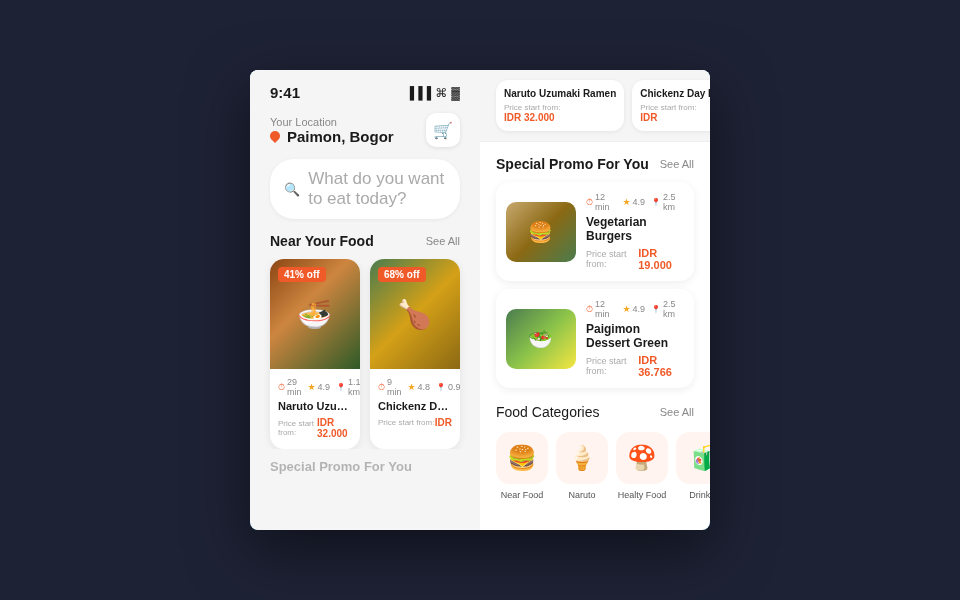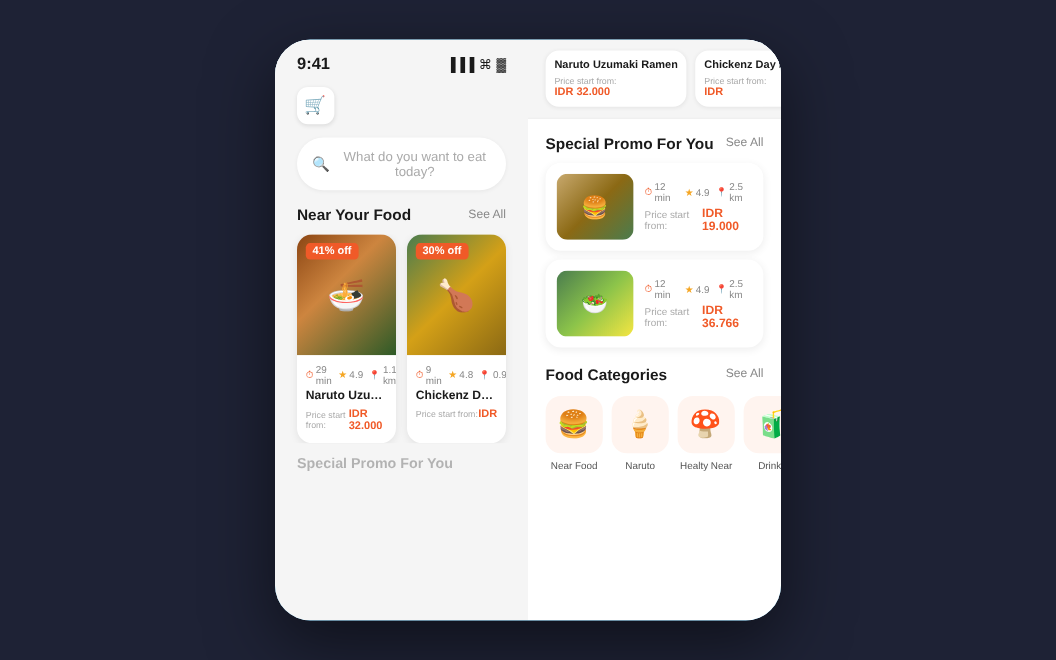--- a/index.html
+++ b/index.html
@@ -8,23 +8,23 @@
       height: 600px;
       background: #1e2235;
       display: flex;
       align-items: center;
       justify-content: center;
       font-family: -apple-system, BlinkMacSystemFont, 'Segoe UI', sans-serif;
       overflow: hidden;
     }
     .phone-container {
       width: 460px;
-      height: 528px;
-      background: #7dd3fc;
-      border-radius: 32px;
+      height: 460px;
+      background: #0369a1;
+      border-radius: 8px;
       overflow: hidden;
       display: flex;
       box-shadow: 0 20px 60px rgba(0,0,0,0.5);
       position: relative;
     }
     
     .left-panel {
       width: 50%;
       height: 100%;
       background: #f5f5f5;
@@ -88,23 +88,22 @@
       margin: 0 20px 14px;
       background: white;
       border-radius: 24px;
       padding: 10px 14px;
       display: flex;
       align-items: center;
       gap: 8px;
       box-shadow: 0 1px 4px rgba(0,0,0,0.06);
     }
     .search-placeholder {
-      font-size: 12px;
+      font-size: 17px;
       color: #aaa;
-      text-align: center;
     }
     .section-header {
       display: flex;
       justify-content: space-between;
       align-items: center;
       padding: 0 20px 10px;
     }
     .section-title {
       font-size: 14px;
       font-weight: 700;
@@ -330,21 +329,21 @@
       padding: 0 16px 12px;
     }
     .categories-header {
       display: flex;
       justify-content: space-between;
       align-items: center;
       margin-bottom: 12px;
     }
     .categories-title {
       font-size: 14px;
-      font-weight: 700;
+      font-weight: 400;
       color: #1a1a1a;
     }
     .categories-see-all {
       font-size: 11px;
       color: #888;
     }
     .categories-row {
       display: flex;
       gap: 8px;
       justify-content: space-between;
@@ -383,20 +382,27 @@
       <span class="status-time">9:41</span>
       <div class="status-icons">
         <span>▐▐▐</span>
         <span>⌘</span>
         <span>▓</span>
       </div>
     </div>
 
     <div class="header">
       <div class="location-row">
+        <div>
+          <div class="location-label">Your Location</div>
+          <div class="location-name">
+            <span style="display:inline-block;width:10px;height:10px;background:#f05a28;border-radius:50% 50% 50% 0;transform:rotate(-45deg);margin-right:3px;flex-shrink:0;"></span>
+            <span>Paimon, Bogor</span>
+          </div>
+        </div>
         <div class="cart-btn">
           <span style="font-size:16px;">🛒</span>
         </div>
       </div>
     </div>
 
     <div class="search-bar">
       <span style="font-size:13px;color:#aaa;">🔍</span>
       <span class="search-placeholder">What do you want to eat today?</span>
     </div>
@@ -432,21 +438,21 @@
           <div class="price-row">
             <span class="price-label">Price start from:</span>
             <span class="price-value">IDR 32.000</span>
           </div>
         </div>
       </div>
 
       <div class="food-card">
         <div class="card-img-wrap">
           <div class="img-chicken">🍗</div>
-          <span class="discount-badge">30% off</span>
+          <span class="discount-badge">68% off</span>
         </div>
         <div class="card-body">
           <div class="card-meta">
             <span class="meta-item">
               <span style="color:#f05a28;">⏱</span>
               <span>9 min</span>
             </span>
             <span class="meta-item">
               <span style="color:#f5a623;">★</span>
               <span>4.8</span>
@@ -501,20 +507,21 @@
             </span>
             <span style="display:flex;align-items:center;gap:2px;">
               <span style="color:#f5a623;font-size:9px;">★</span>
               <span>4.9</span>
             </span>
             <span style="display:flex;align-items:center;gap:2px;">
               <span style="font-size:8px;">📍</span>
               <span>2.5 km</span>
             </span>
           </div>
+          <div class="promo-name">Vegetarian Burgers</div>
           <div class="promo-price-row">
             <span class="promo-price-label">Price start from:</span>
             <span class="promo-price-val">IDR 19.000</span>
           </div>
         </div>
       </div>
 
       <div class="promo-card">
         <div class="promo-img">
           <div class="img-green-dessert">🥗</div>
@@ -527,20 +534,21 @@
             </span>
             <span style="display:flex;align-items:center;gap:2px;">
               <span style="color:#f5a623;font-size:9px;">★</span>
               <span>4.9</span>
             </span>
             <span style="display:flex;align-items:center;gap:2px;">
               <span style="font-size:8px;">📍</span>
               <span>2.5 km</span>
             </span>
           </div>
+          <div class="promo-name">Paigimon Dessert Green</div>
           <div class="promo-price-row">
             <span class="promo-price-label">Price start from:</span>
             <span class="promo-price-val">IDR 36.766</span>
           </div>
         </div>
       </div>
     </div>
 
     <div class="categories-section">
       <div class="categories-header">
@@ -557,21 +565,21 @@
         <div class="category-item">
           <div class="category-icon-wrap">
             <span style="font-size:24px;">🍦</span>
           </div>
           <span class="category-label">Naruto</span>
         </div>
         <div class="category-item">
           <div class="category-icon-wrap">
             <span style="font-size:24px;">🍄</span>
           </div>
-          <span class="category-label">Healty Near</span>
+          <span class="category-label">Healty Food</span>
         </div>
         <div class="category-item">
           <div class="category-icon-wrap">
             <span style="font-size:24px;">🧃</span>
           </div>
           <span class="category-label">Drinks</span>
         </div>
       </div>
     </div>
   </div>

